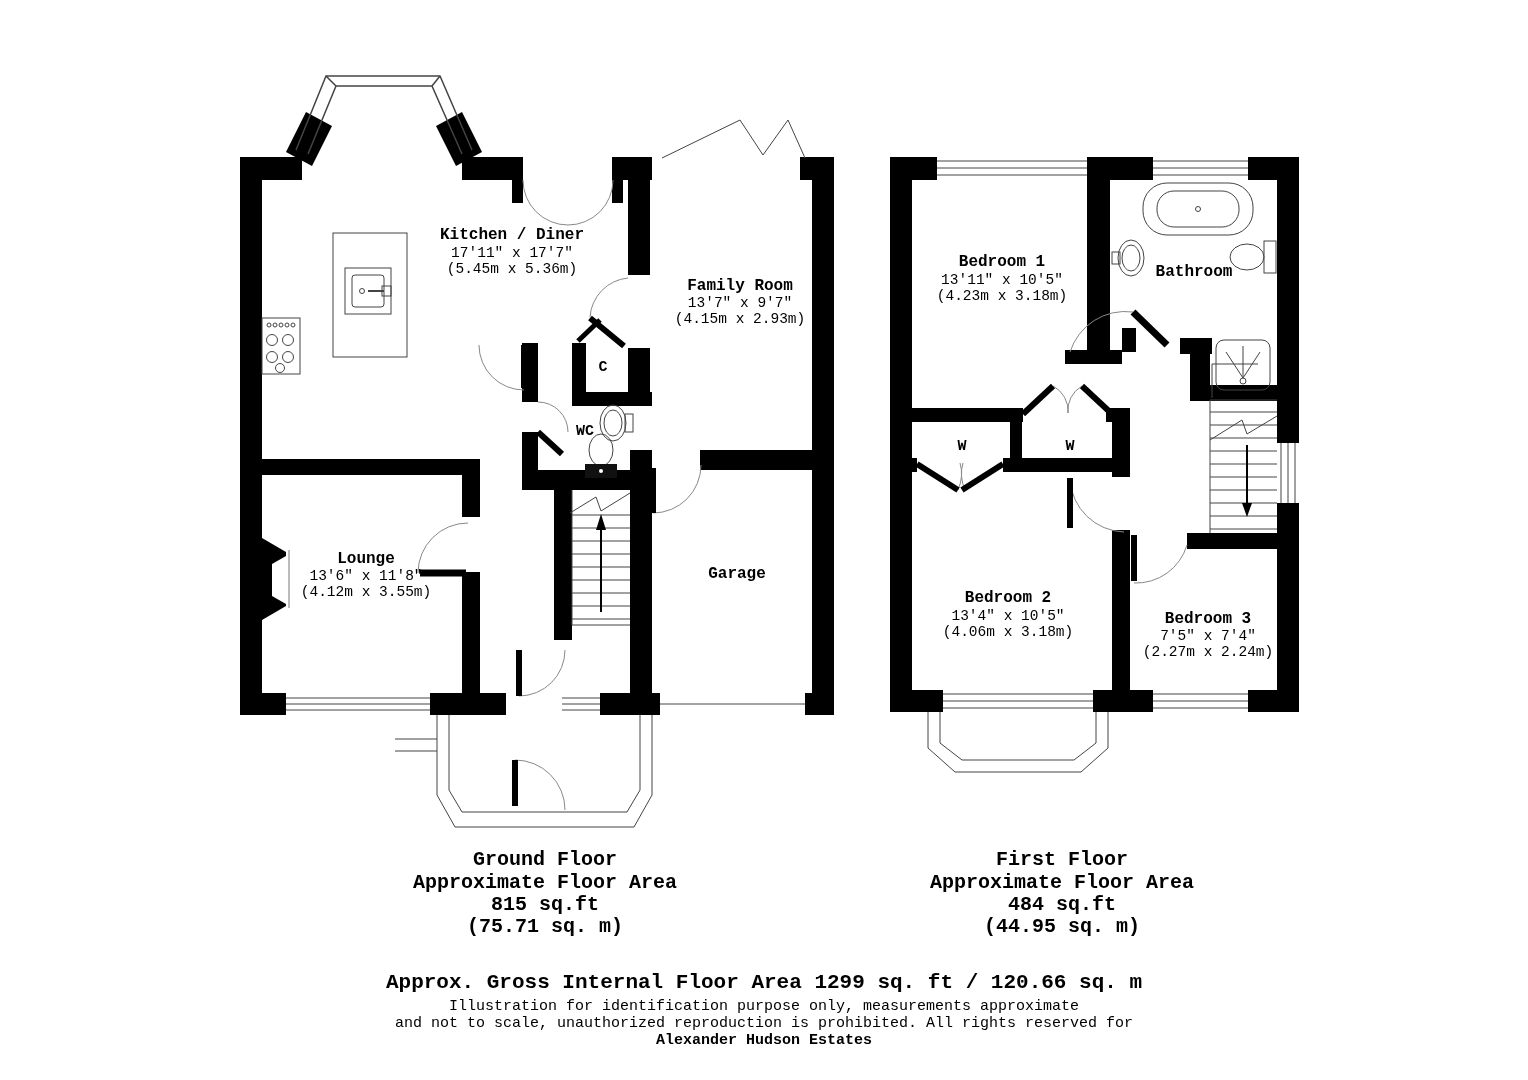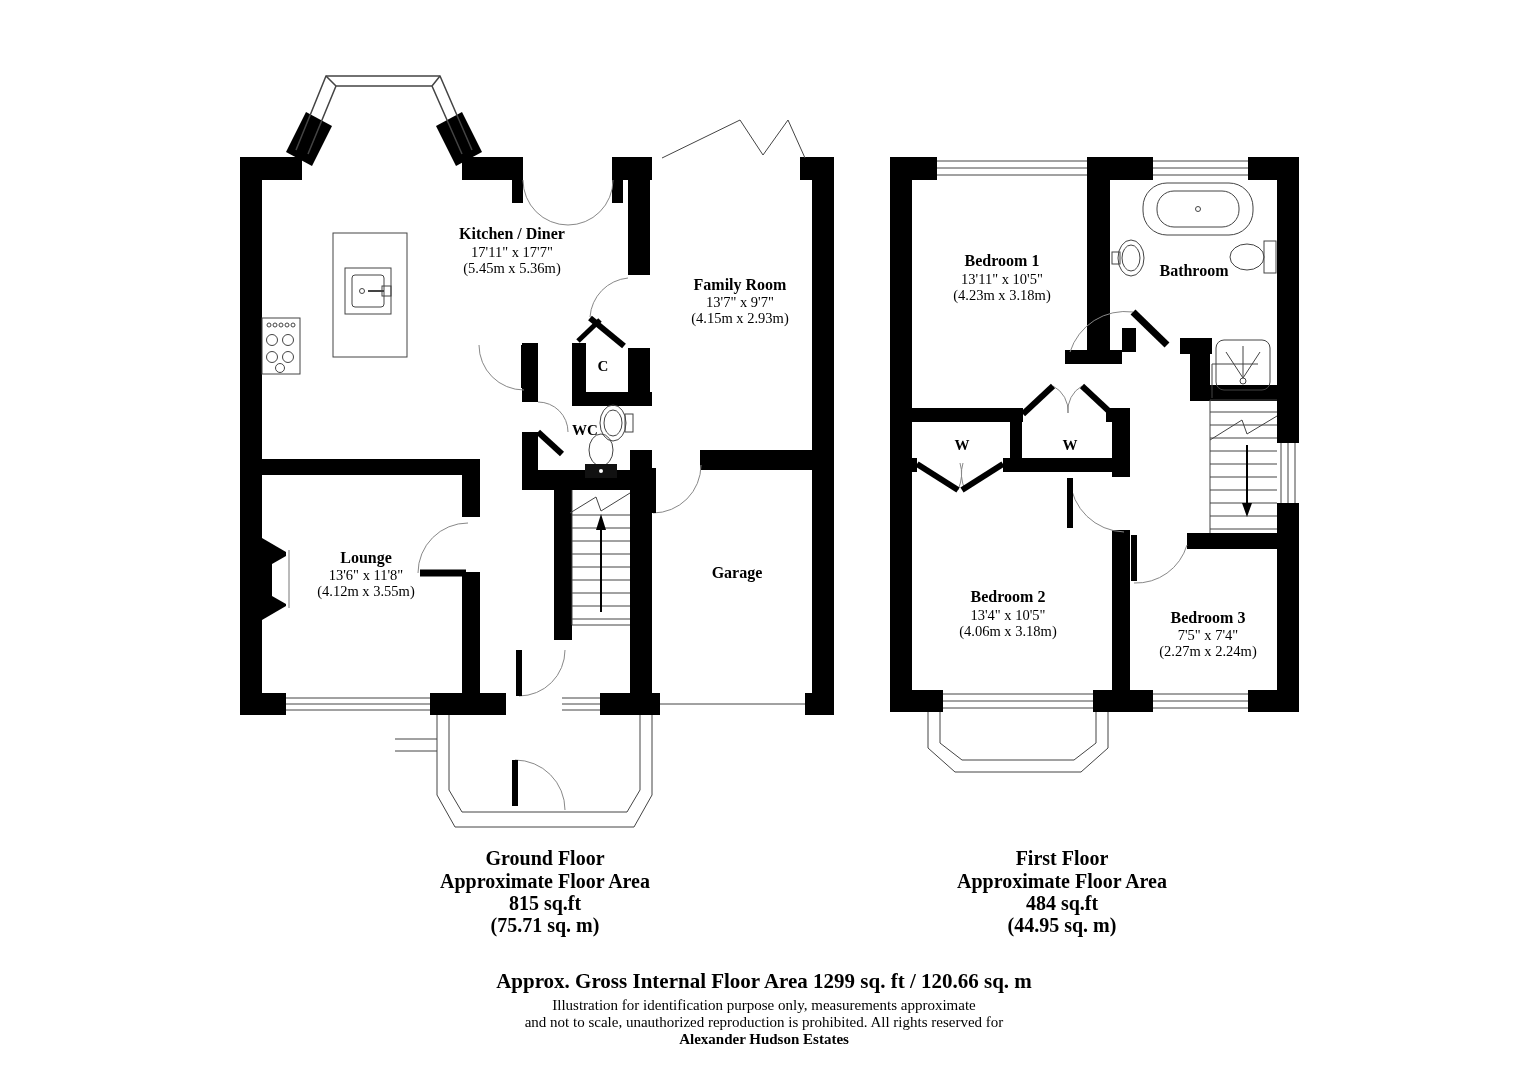--- a/index.html
+++ b/index.html
@@ -1,17 +1,17 @@
 <!DOCTYPE html>
 <html><head>
 <meta charset="utf-8">
 <style>
   html,body{margin:0;padding:0;background:#fff;}
   .canvas{position:relative;width:1528px;height:1080px;background:#ffffff;overflow:hidden;
-          font-family:Liberation Serif, serif;}
+          font-family:Liberation Mono, monospace;}
   svg text{fill:#000;}
   .room-name{font-size:16px;font-weight:bold;}
   .room-dim{font-size:14.5px;}
   .small-label{font-size:15px;font-weight:bold;}
   .floor-title{font-size:20px;font-weight:bold;}
   .footer-head{font-size:21px;font-weight:bold;}
   .footer-small{font-size:15px;}
   .footer-co{font-size:15px;font-weight:bold;}
 </style>
 </head>

